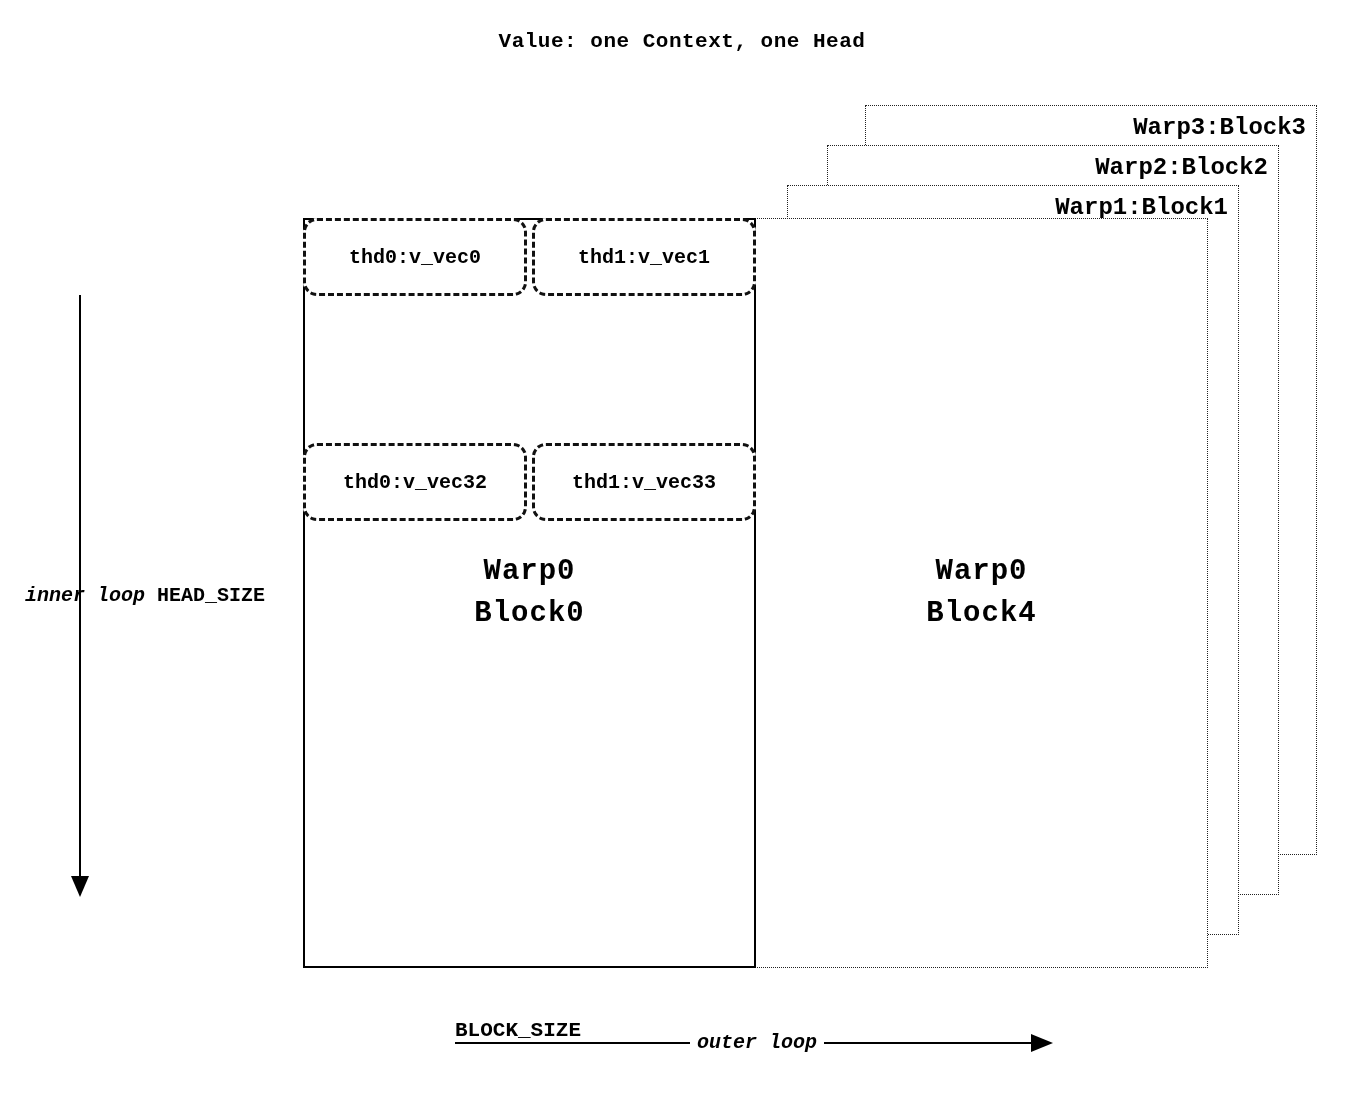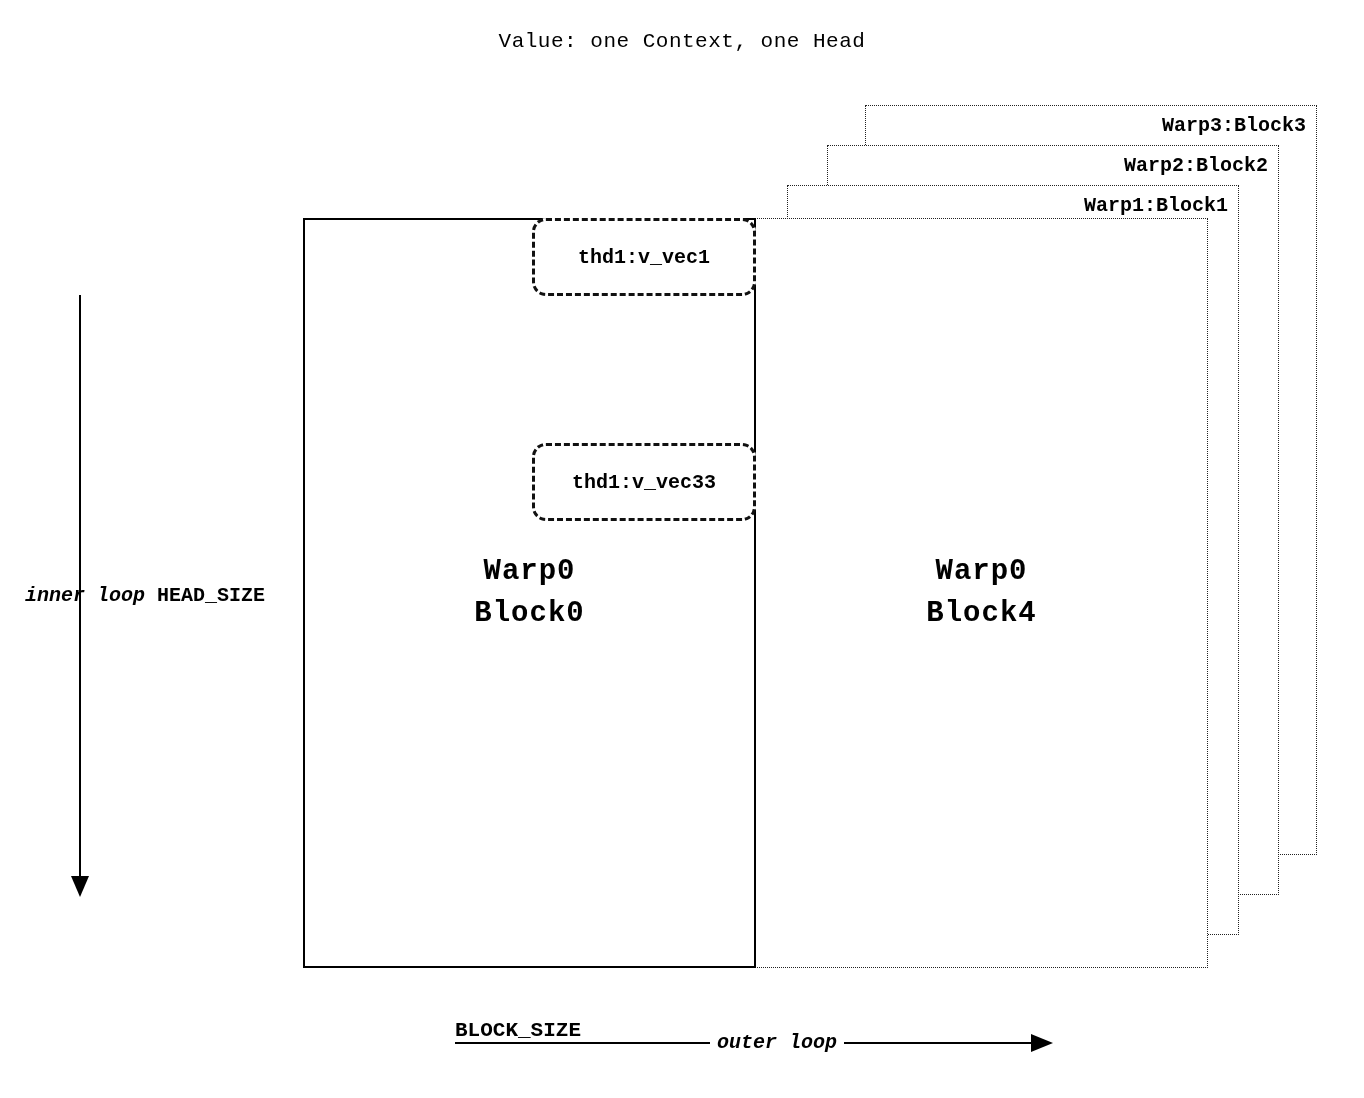--- a/index.html
+++ b/index.html
@@ -16,41 +16,41 @@
     color: #000;
     overflow: hidden;
   }
   .title {
     position: absolute;
     top: 30px;
     left: 0;
     width: 100%;
     text-align: center;
     font-size: 21px;
-    font-weight: normal;
+    font-weight: bold;
     letter-spacing: 0.5px;
   }
 
   
   .stack {
     position: absolute;
     width: 452px;
     height: 750px;
     border: 1.5px dotted #222;
     background: #ffffff;
     box-sizing: border-box;
   }
   .s3 { left: 865px; top: 105px; }
   .s2 { left: 827px; top: 145px; }
   .s1 { left: 787px; top: 185px; }
   .stack-label {
     position: absolute;
     top: 8px;
     right: 10px;
-    font-size: 20px;
+    font-size: 24px;
     font-weight: bold;
     white-space: nowrap;
   }
 
   
   .front-block {
     position: absolute;
     left: 755px;
     top: 218px;
     width: 453px;
@@ -167,21 +167,20 @@
   .outer-label {
     position: absolute;
     left: 690px;
     top: 1031px;
     font-size: 20px;
     font-weight: bold;
     font-style: italic;
     background: #ffffff;
     padding: 0 7px;
     white-space: nowrap;
-    margin-left: 20px;
   }
 </style>
 </head>
 <body>
 
 <div class="canvas">
 
   <div class="title">Value: one Context, one Head</div>
 
   <div class="stack s3">
@@ -201,21 +200,23 @@
     </div>
   </div>
 
   <div class="main-block">
     <div class="big-label">
       <div>Warp0</div>
       <div>Block0</div>
     </div>
   </div>
 
+  <div class="thd r1 c1">thd0:v_vec0</div>
   <div class="thd r1 c2">thd1:v_vec1</div>
+  <div class="thd r2 c1">thd0:v_vec32</div>
   <div class="thd r2 c2">thd1:v_vec33</div>
 
   <div class="v-arrow-line"></div>
   <div class="v-arrow-head"></div>
   <div class="inner-label">
     <span class="it">inner loop</span>
     <span>HEAD_SIZE</span>
   </div>
 
   <div class="block-size-label">BLOCK_SIZE</div>

